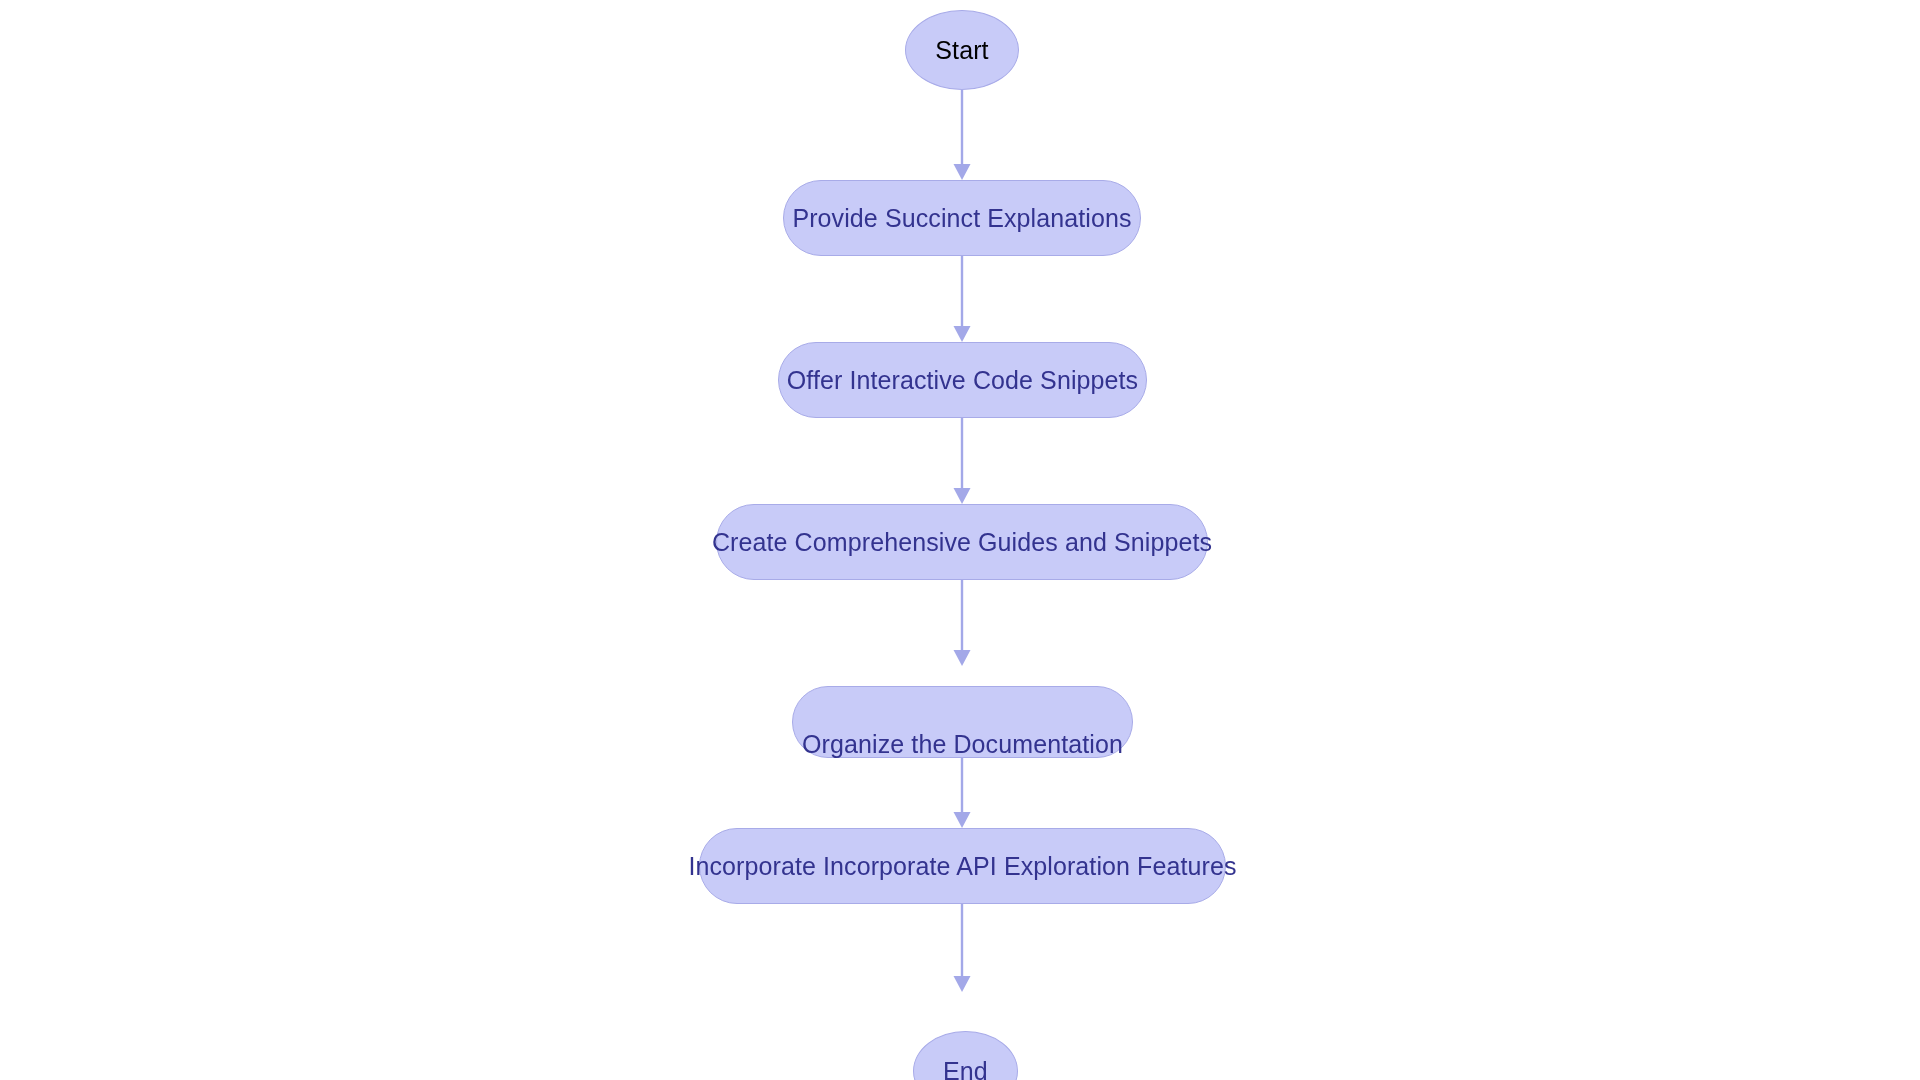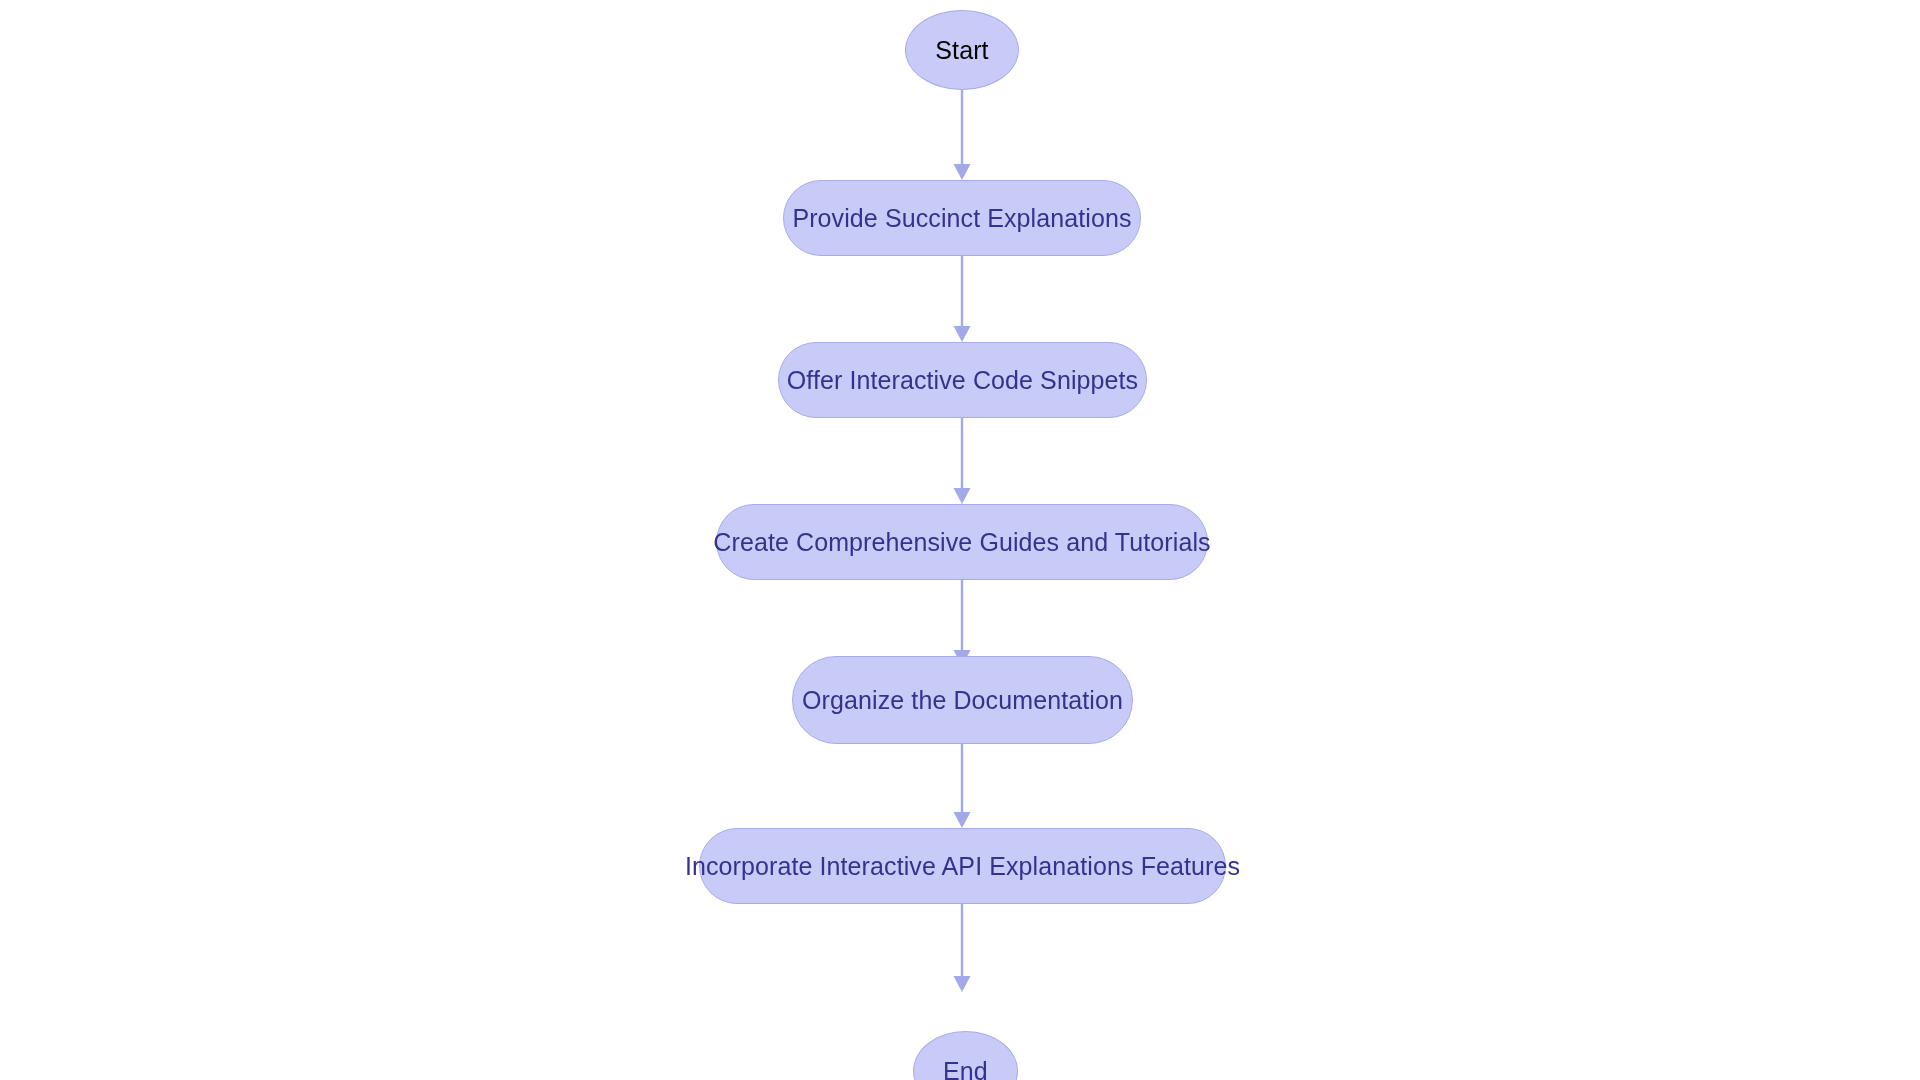--- a/index.html
+++ b/index.html
@@ -105,26 +105,26 @@
       <div class="node terminal" style="left: 905px; top: 10px; width: 114px; height: 80px; background: rgb(200, 203, 248); border-color: rgb(168, 171, 232); color: #000000;">
         <span class="node-label">Start</span>
       </div>
       <div class="node process" style="left: 783px; top: 180px; width: 358px; height: 76px; background: rgb(200, 203, 248); border-color: rgb(168, 171, 232); color: rgb(51, 51, 143);">
         <span class="node-label">Provide Succinct Explanations</span>
       </div>
       <div class="node process" style="left: 778px; top: 342px; width: 369px; height: 76px; background: rgb(200, 203, 248); border-color: rgb(168, 171, 232); color: rgb(51, 51, 143);">
         <span class="node-label">Offer Interactive Code Snippets</span>
       </div>
       <div class="node process" style="left: 716px; top: 504px; width: 492px; height: 76px; background: rgb(200, 203, 248); border-color: rgb(168, 171, 232); color: rgb(51, 51, 143);">
-        <span class="node-label">Create Comprehensive Guides and Tutorials</span>
+        <span class="node-label">Create Comprehensive Guides and Snippets</span>
       </div>
-      <div class="node process" style="left: 792px; top: 656px; width: 341px; height: 88px; background: rgb(200, 203, 248); border-color: rgb(168, 171, 232); color: rgb(51, 51, 143);">
+      <div class="node process" style="left: 792px; top: 686px; width: 341px; height: 72px; background: rgb(200, 203, 248); border-color: rgb(168, 171, 232); color: rgb(51, 51, 143); align-items: flex-end;">
         <span class="node-label">Organize the Documentation</span>
       </div>
       <div class="node process" style="left: 699px; top: 828px; width: 527px; height: 76px; background: rgb(200, 203, 248); border-color: rgb(168, 171, 232); color: rgb(51, 51, 143);">
-        <span class="node-label">Incorporate Interactive API Explanations Features</span>
+        <span class="node-label">Incorporate Incorporate API Exploration Features</span>
       </div>
       <div class="node terminal" style="left: 913px; top: 1031px; width: 105px; height: 80px; background: rgb(200, 203, 248); border-color: rgb(168, 171, 232); color: rgb(51, 51, 143);">
         <span class="node-label">End</span>
       </div>
     </div>
 
 </div>
 
 </body></html>

